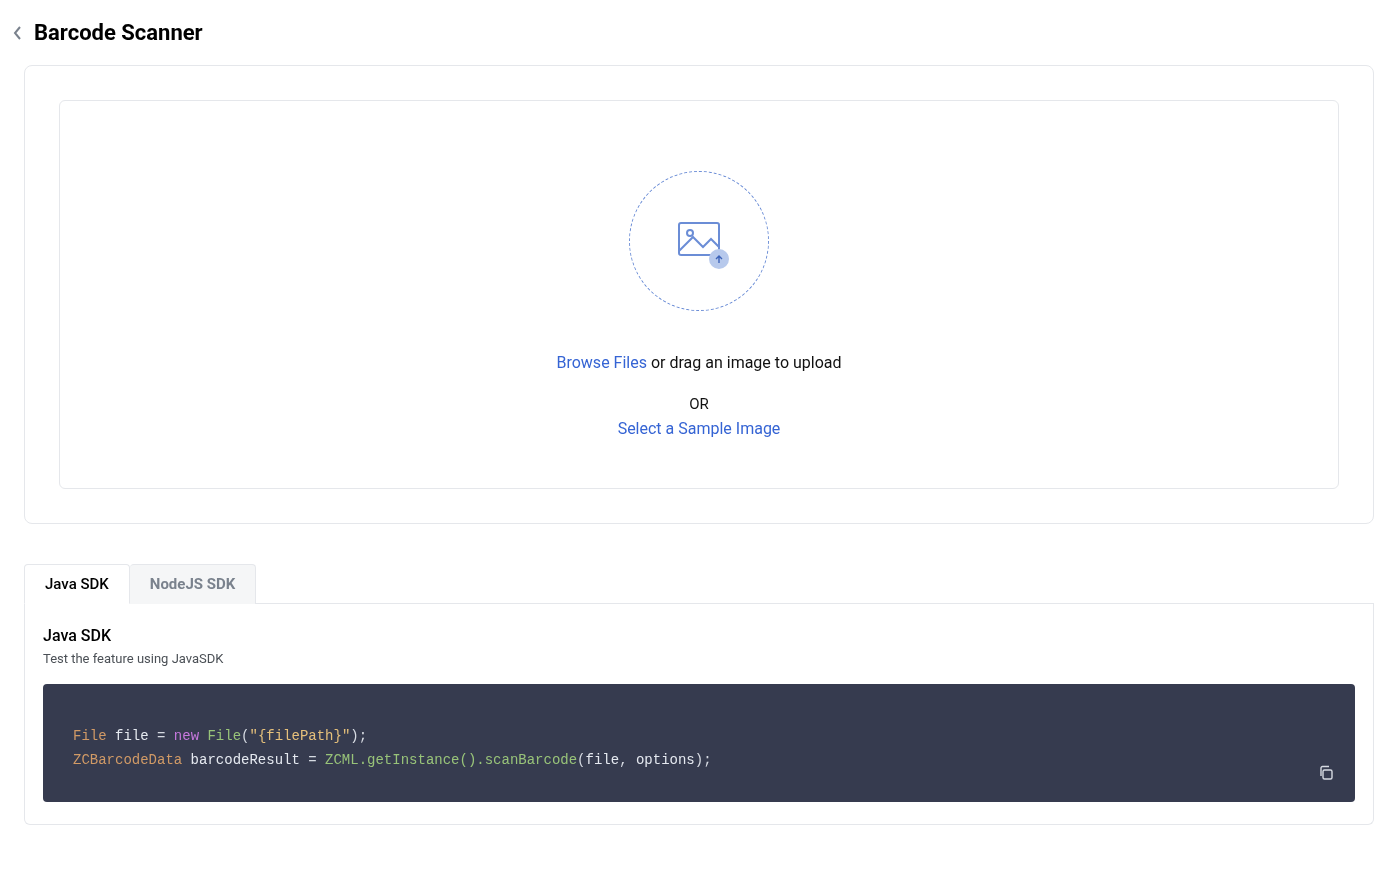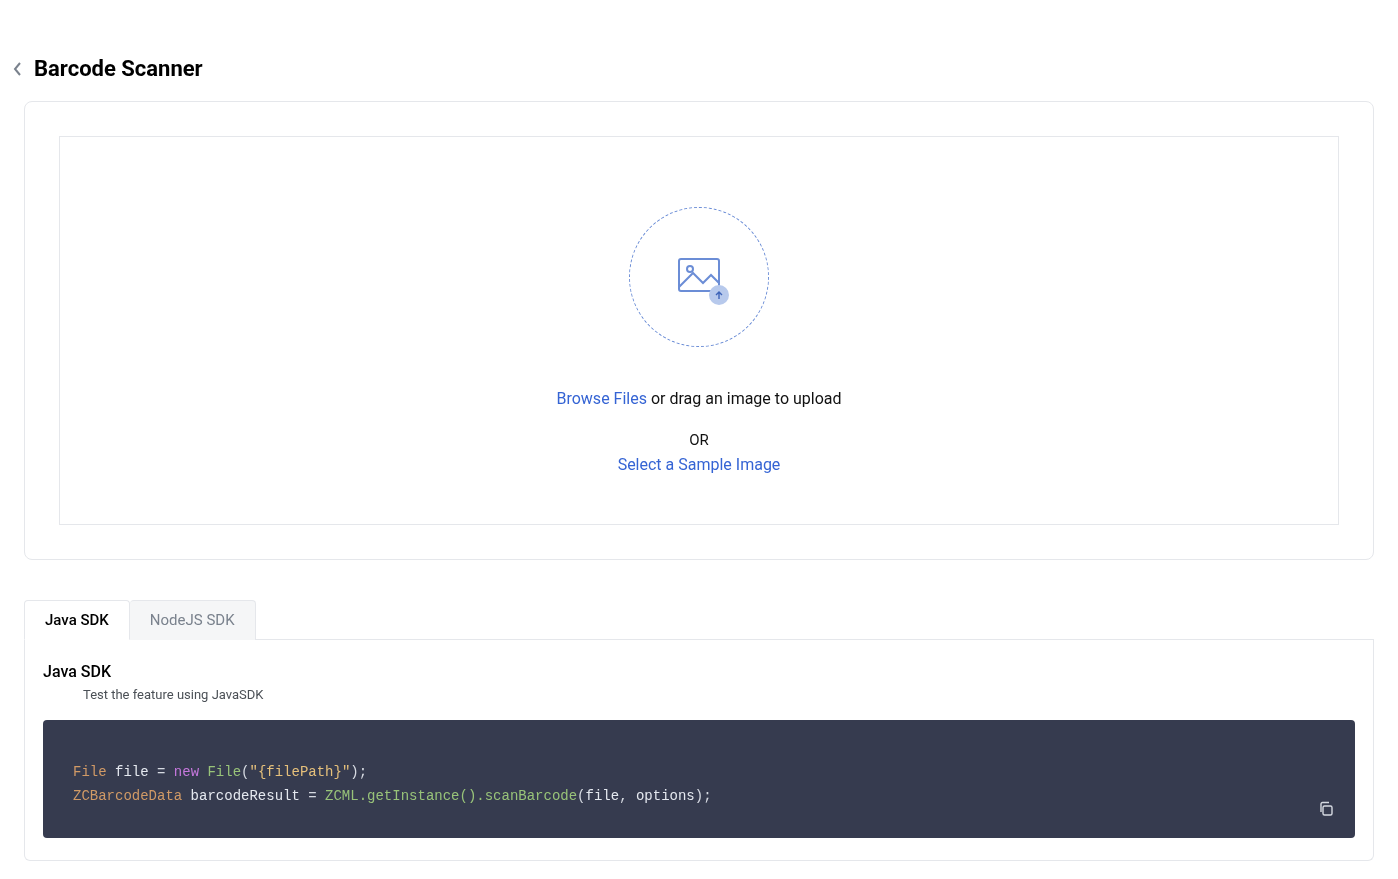--- a/index.html
+++ b/index.html
@@ -7,21 +7,20 @@
   font-family: -apple-system, BlinkMacSystemFont, "Segoe UI", Roboto, Helvetica, Arial, sans-serif;
   background: #fff;
   color: #000;
   width: 1398px;
 }
 .header {
   display: flex;
   align-items: center;
   padding: 20px 10px;
   gap: 8px;
-  margin-top: 36px;
 }
 .back-chevron {
   width: 16px;
   height: 16px;
   cursor: pointer;
   display: flex;
   align-items: center;
   justify-content: center;
 }
 .page-title {
@@ -30,21 +29,21 @@
   color: #000;
 }
 .upload-card {
   margin: 0 24px 40px 24px;
   border: 1px solid #e5e7eb;
   border-radius: 8px;
   padding: 34px;
 }
 .dropzone {
   border: 1px solid #e5e7eb;
-  border-radius: 0;
+  border-radius: 6px;
   padding: 70px 20px 50px 20px;
   display: flex;
   flex-direction: column;
   align-items: center;
   justify-content: center;
 }
 .dashed-circle {
   width: 140px;
   height: 140px;
   border: 1px dashed #6b8dd6;
@@ -109,38 +108,37 @@
   cursor: pointer;
   border-radius: 4px 4px 0 0;
   margin-bottom: -1px;
 }
 .tab.active {
   background: #fff;
   color: #000;
   font-weight: 500;
   border-bottom: 1px solid #fff;
 }
-.tab + .tab { border-left: none; }
+.tab + .tab { border-left: none; font-weight: bold; }
 .sdk-panel {
   margin: 0 24px;
   border: 1px solid #e5e7eb;
   border-top: none;
   border-radius: 0 0 6px 6px;
   padding: 22px 18px 22px 18px;
 }
 .sdk-title {
   font-size: 16px;
   font-weight: 500;
   color: #000;
 }
 .sdk-desc {
   margin-top: 6px;
   font-size: 13px;
   color: #4b5056;
-  margin-left: 40px;
 }
 .code-block {
   margin-top: 18px;
   background: #363b4f;
   border-radius: 4px;
   padding: 40px 30px 30px 30px;
   position: relative;
   font-family: "SFMono-Regular", Consolas, "Liberation Mono", Menlo, monospace;
   font-size: 14px;
   line-height: 24px;

